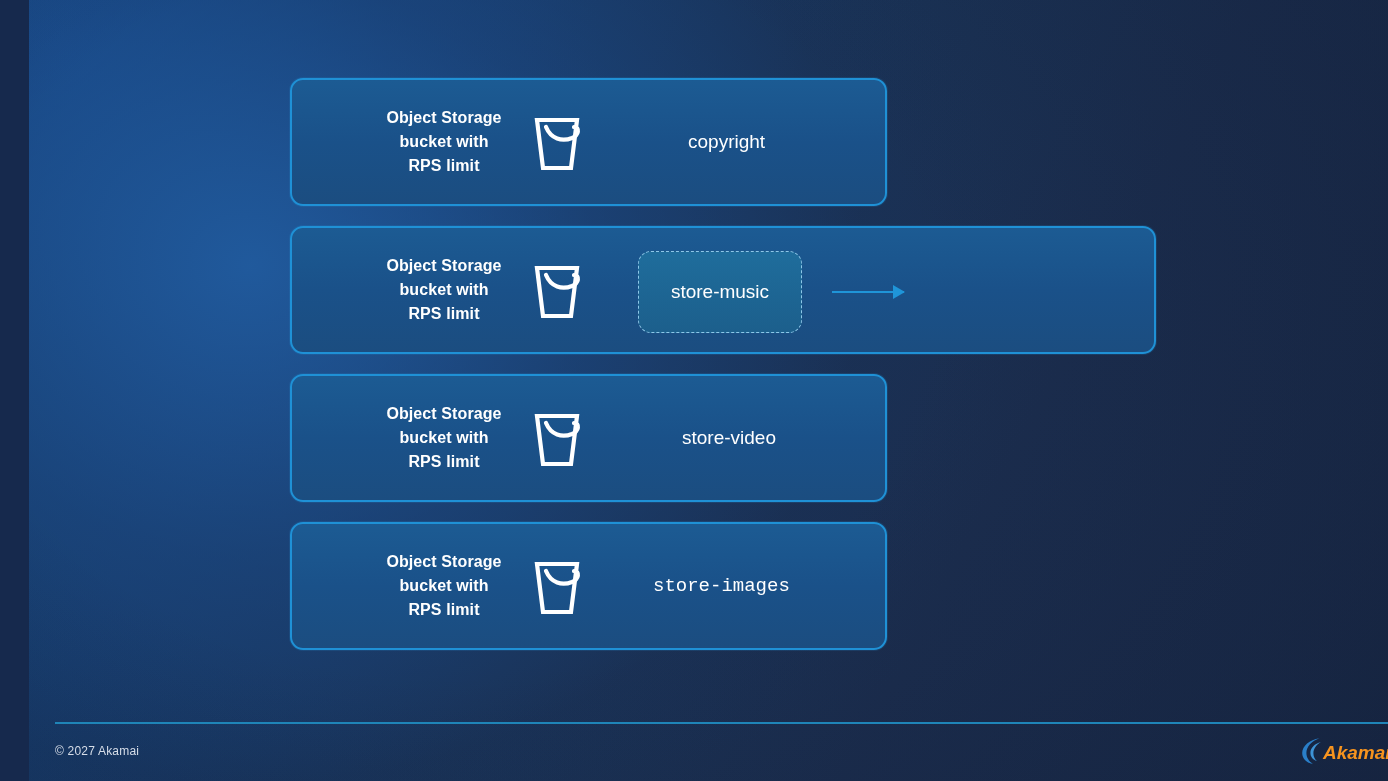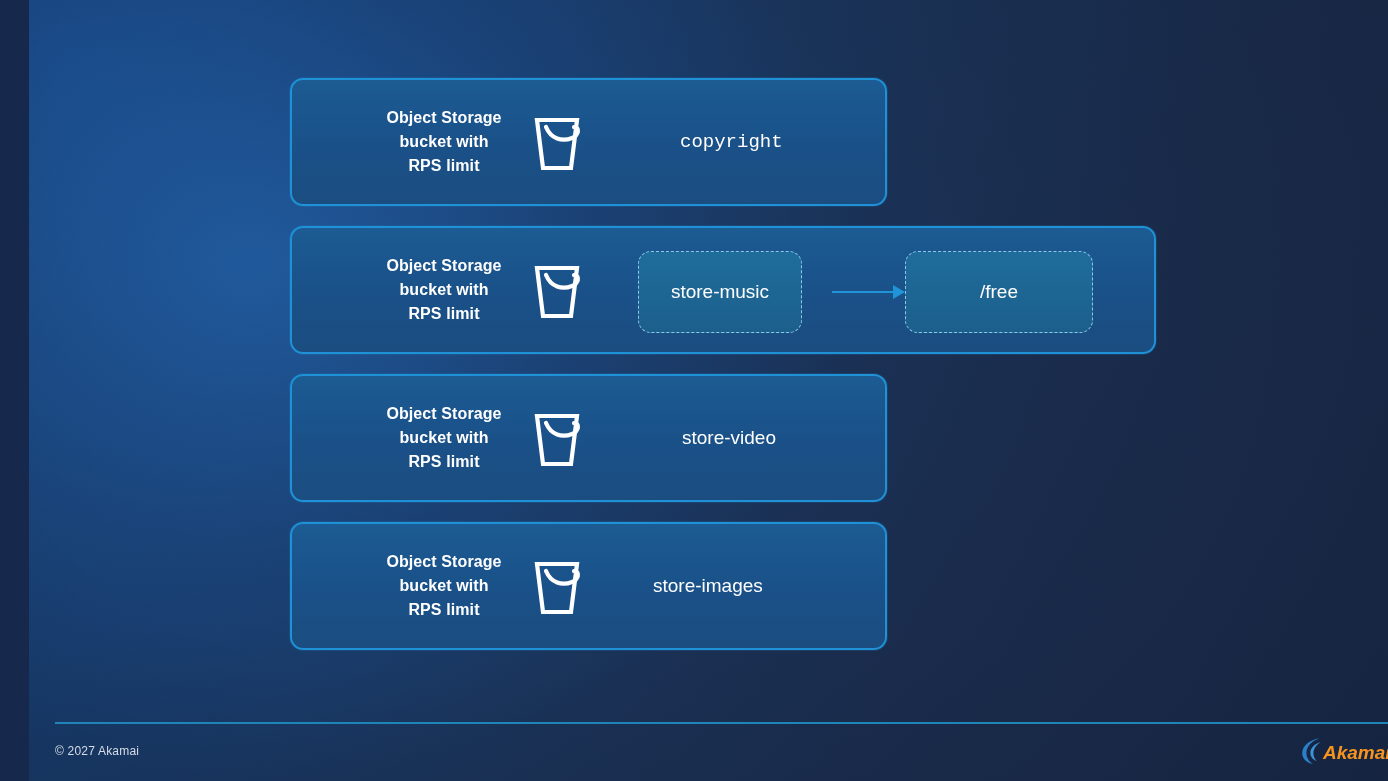--- a/index.html
+++ b/index.html
@@ -150,41 +150,40 @@
       <div>Object Storage</div>
       <div>bucket with</div>
       <div>RPS limit</div>
     </div>
     <div class="bucket-icon">
       <svg viewBox="0 0 72 72" xmlns="http://www.w3.org/2000/svg">
         <path d="M13 14 H53 L47 62 H19 Z" fill="none" stroke="#ffffff" stroke-width="4.2" stroke-linejoin="miter"></path>
         <path d="M22 21 C27 33, 38 36, 48 32 C55 29, 56 22, 50 21" fill="none" stroke="#ffffff" stroke-width="4.2" stroke-linecap="round"></path>
       </svg>
     </div>
-    <div class="row-value" style="left:388px;font-family:Liberation Mono, monospace;">copyright</div>
+    <div class="row-value" style="left:396px;">copyright</div>
   </div>
 
   <div class="row-card" style="left:261px; top:226px; width:866px; height:128px;">
     <div class="bucket-label">
       <div>Object Storage</div>
       <div>bucket with</div>
       <div>RPS limit</div>
     </div>
     <div class="bucket-icon">
       <svg viewBox="0 0 72 72" xmlns="http://www.w3.org/2000/svg">
         <path d="M13 14 H53 L47 62 H19 Z" fill="none" stroke="#ffffff" stroke-width="4.2" stroke-linejoin="miter"></path>
         <path d="M22 21 C27 33, 38 36, 48 32 C55 29, 56 22, 50 21" fill="none" stroke="#ffffff" stroke-width="4.2" stroke-linecap="round"></path>
       </svg>
     </div>
 
     <div class="sub-box" style="left:346px; top:23px; width:164px; height:82px;">store-music</div>
 
     <div class="connector" style="left:540px; top:63px; width:72px;"></div>
 
-    <div class="sub-box" style="left:613px; top:23px; width:188px; height:82px;">/free</div>
   </div>
 
   <div class="row-card" style="left:261px; top:374px; width:597px; height:128px;">
     <div class="bucket-label">
       <div>Object Storage</div>
       <div>bucket with</div>
       <div>RPS limit</div>
     </div>
     <div class="bucket-icon">
       <svg viewBox="0 0 72 72" xmlns="http://www.w3.org/2000/svg">
@@ -200,21 +199,21 @@
       <div>Object Storage</div>
       <div>bucket with</div>
       <div>RPS limit</div>
     </div>
     <div class="bucket-icon">
       <svg viewBox="0 0 72 72" xmlns="http://www.w3.org/2000/svg">
         <path d="M13 14 H53 L47 62 H19 Z" fill="none" stroke="#ffffff" stroke-width="4.2" stroke-linejoin="miter"></path>
         <path d="M22 21 C27 33, 38 36, 48 32 C55 29, 56 22, 50 21" fill="none" stroke="#ffffff" stroke-width="4.2" stroke-linecap="round"></path>
       </svg>
     </div>
-    <div class="row-value" style="left:361px;">store-images</div>
+    <div class="row-value" style="left:361px;font-family:Liberation Mono, monospace;">store-images</div>
   </div>
 
   <div id="footer-rule"></div>
   <div id="footer-copy">© 2027 Akamai</div>
 
   <div id="akamai-logo">
     <svg viewBox="0 0 92 30" xmlns="http://www.w3.org/2000/svg">
       <path d="M20.5 2.2 C10.5 3.6, 3.2 10.0, 3.2 17.0 C3.2 22.6, 7.6 26.9, 14.2 28.2 C9.9 25.6, 7.4 21.6, 7.4 17.1 C7.4 10.6, 12.6 4.9, 20.5 2.2 Z" fill="#2a7fc9"></path>
       <path d="M22.0 6.0 C15.6 7.6, 11.4 12.0, 11.4 16.9 C11.4 20.6, 13.9 23.7, 17.9 25.1 C15.6 23.0, 14.4 20.2, 14.4 17.2 C14.4 12.8, 17.3 8.6, 22.0 6.0 Z" fill="#3d93d6"></path>
       <text x="24" y="23" font-family="'Liberation Sans', sans-serif" font-size="19" font-weight="bold" font-style="italic" fill="#f7941e">Akamai</text>

